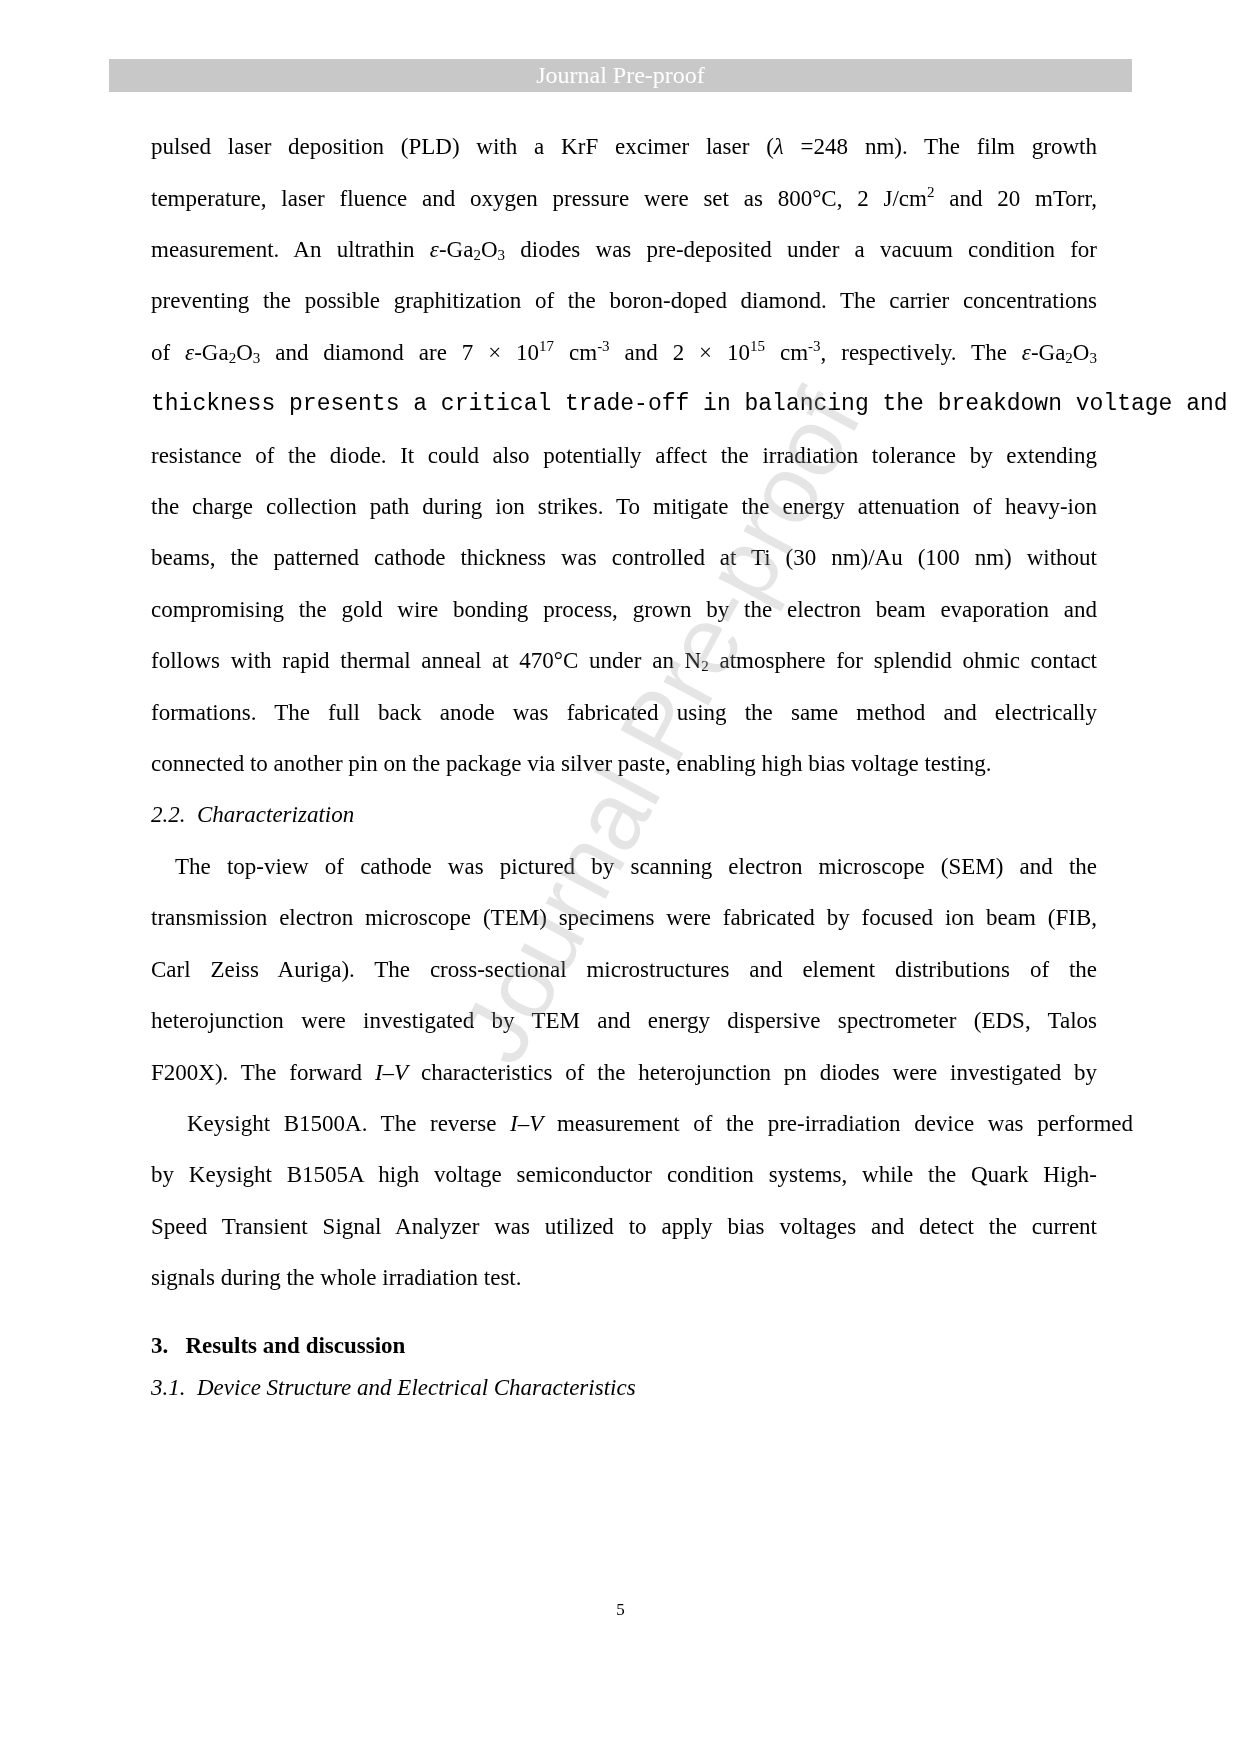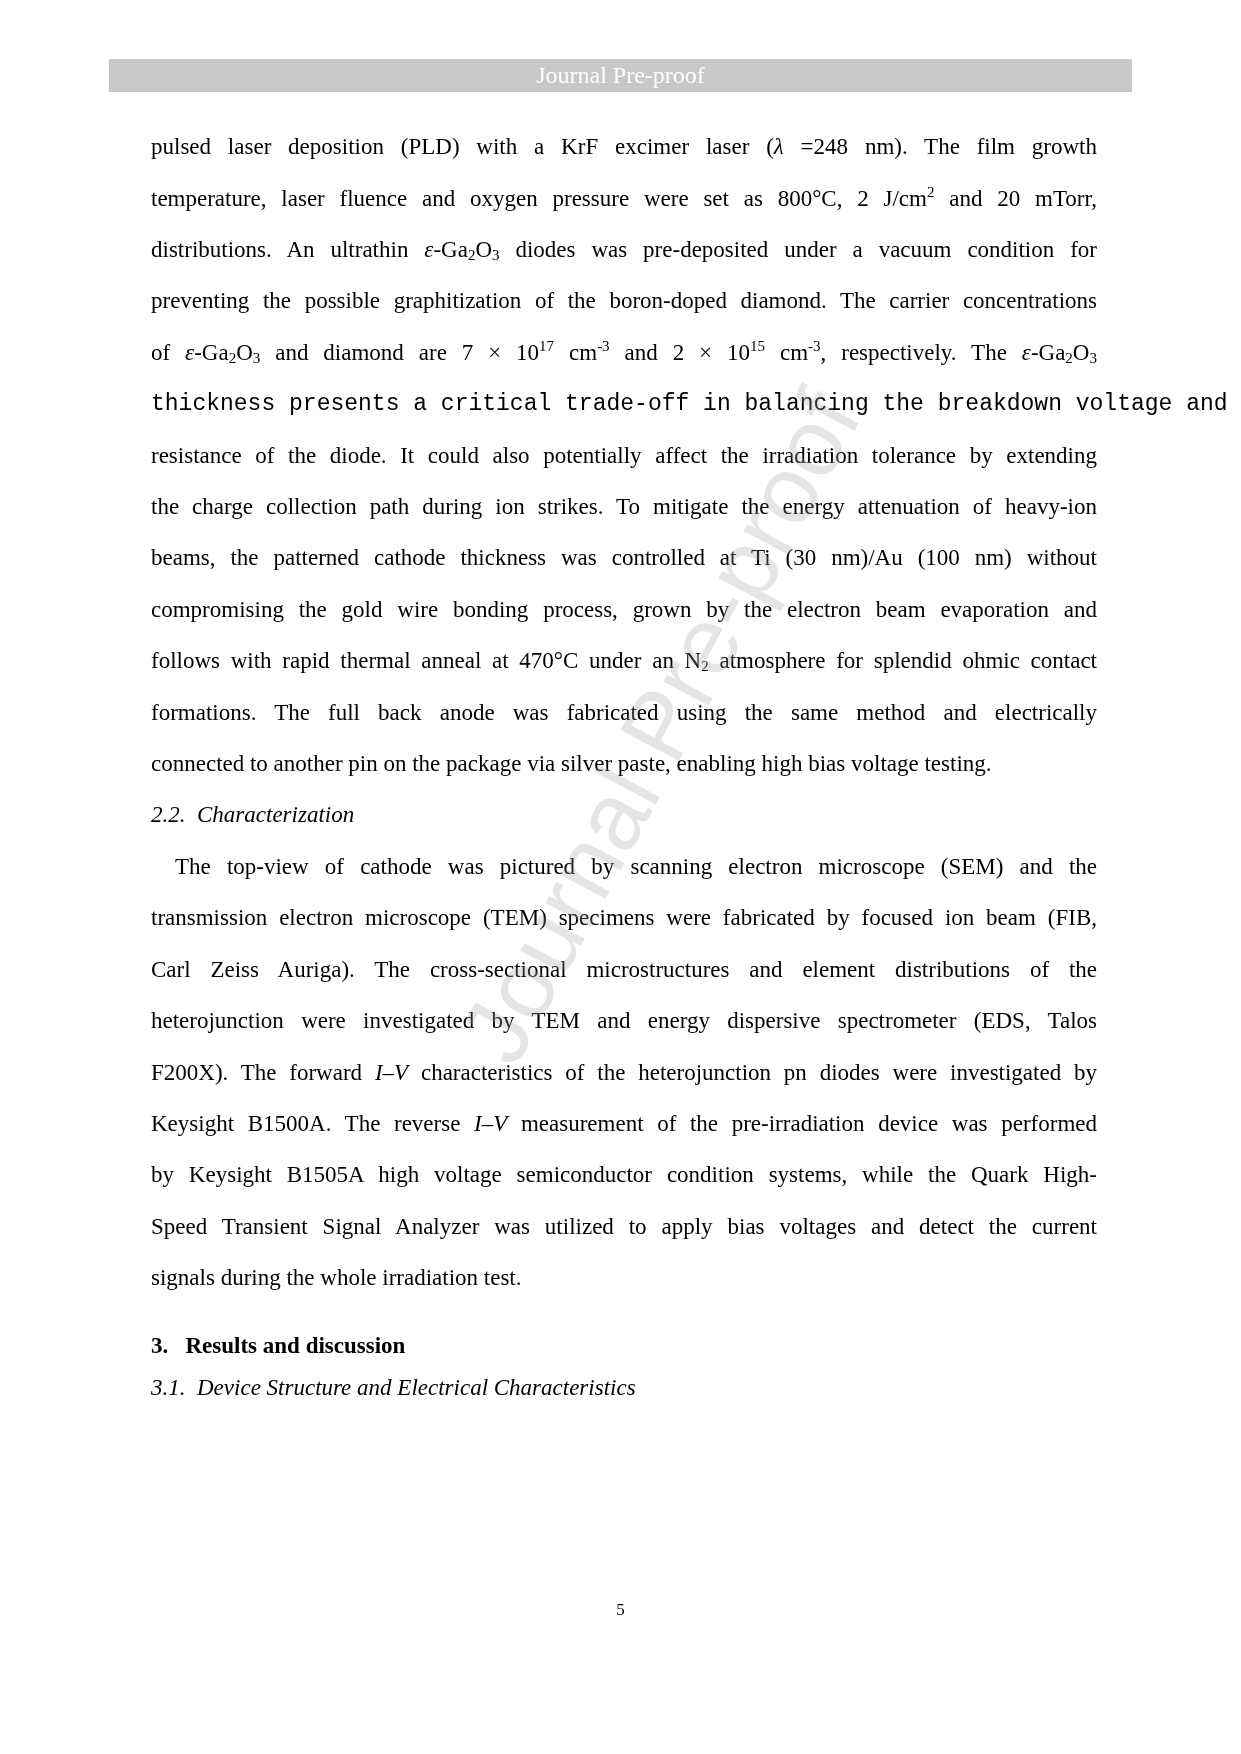--- a/index.html
+++ b/index.html
@@ -35,21 +35,21 @@
 <div class="body-text" style="top:132px;">
 
   <div>
     <div class="line" style="top:0px;">
       <span>pulsed laser deposition (PLD) with a KrF excimer laser (</span><i>λ</i><span> =248 nm). The film growth</span>
     </div>
     <div class="line" style="top:52px;">
       <span>temperature, laser fluence and oxygen pressure were set as 800°C, 2 J/cm</span><sup>2</sup><span> and 20 mTorr,</span>
     </div>
     <div class="line" style="top:103px;">
-      <span>distributions. An ultrathin </span><i>ε</i><span>-Ga</span><sub>2</sub><span>O</span><sub>3</sub><span> diodes was pre-deposited under a vacuum condition for</span>
+      <span>measurement. An ultrathin </span><i>ε</i><span>-Ga</span><sub>2</sub><span>O</span><sub>3</sub><span> diodes was pre-deposited under a vacuum condition for</span>
     </div>
     <div class="line" style="top:154px;">
       <span>preventing the possible graphitization of the boron-doped diamond. The carrier concentrations</span>
     </div>
     <div class="line" style="top:206px;">
       <span>of </span><i>ε</i><span>-Ga</span><sub>2</sub><span>O</span><sub>3</sub><span> and diamond are 7 × 10</span><sup>17</sup><span> cm</span><sup>-3</sup><span> and 2 × 10</span><sup>15</sup><span> cm</span><sup>-3</sup><span>, respectively. The </span><i>ε</i><span>-Ga</span><sub>2</sub><span>O</span><sub>3</sub>
     </div>
     <div class="line" style="top:257px;font-family:Liberation Mono, monospace;">
       <span>thickness presents a critical trade-off in balancing the breakdown voltage and the specific on-</span>
     </div>
@@ -89,21 +89,21 @@
     </div>
     <div class="line" style="top:823px;">
       <span>Carl Zeiss Auriga). The cross-sectional microstructures and element distributions of the</span>
     </div>
     <div class="line" style="top:874px;">
       <span>heterojunction were investigated by TEM and energy dispersive spectrometer (EDS, Talos</span>
     </div>
     <div class="line" style="top:926px;">
       <span>F200X). The forward </span><i>I–V</i><span> characteristics of the heterojunction pn diodes were investigated by</span>
     </div>
-    <div class="line" style="top:977px;">
+    <div class="line" style="top:977px;margin-left:36px;">
       <span>Keysight B1500A. The reverse </span><i>I–V</i><span> measurement of the pre-irradiation device was performed</span>
     </div>
     <div class="line" style="top:1028px;">
       <span>by Keysight B1505A high voltage semiconductor condition systems, while the Quark High-</span>
     </div>
     <div class="line" style="top:1080px;">
       <span>Speed Transient Signal Analyzer was utilized to apply bias voltages and detect the current</span>
     </div>
     <div class="line last" style="top:1131px;">
       <span>signals during the whole irradiation test.</span>

